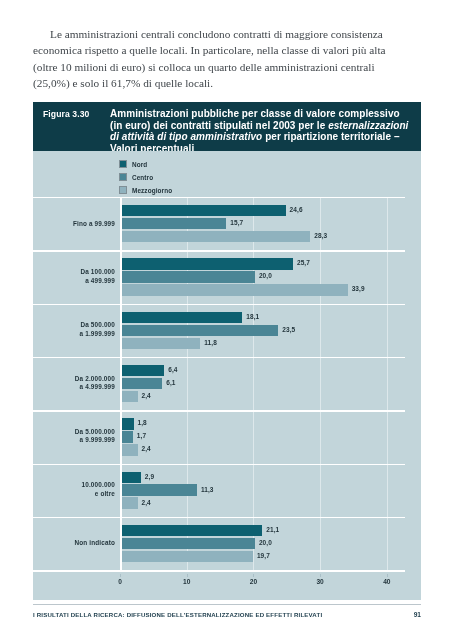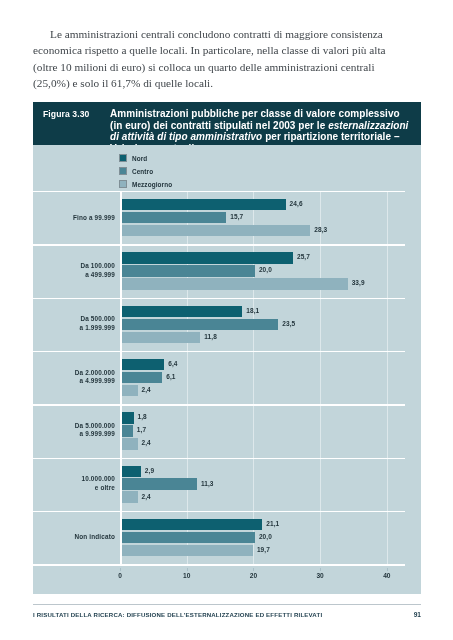--- a/index.html
+++ b/index.html
@@ -32,21 +32,21 @@
     position: absolute;
     left: 33px;
     top: 102px;
     width: 388px;
     height: 492px;
   }
 
   
   #fig-header {
     position: relative;
-    height: 43px;
+    height: 49px;
     background: #0e3c48;
     padding: 6px 10px 12px 10px;
   }
   #fig-num {
     position: absolute;
     left: 10px;
     top: 7px;
     color: #ffffff;
     font-size: 8.6px;
     font-weight: bold;

